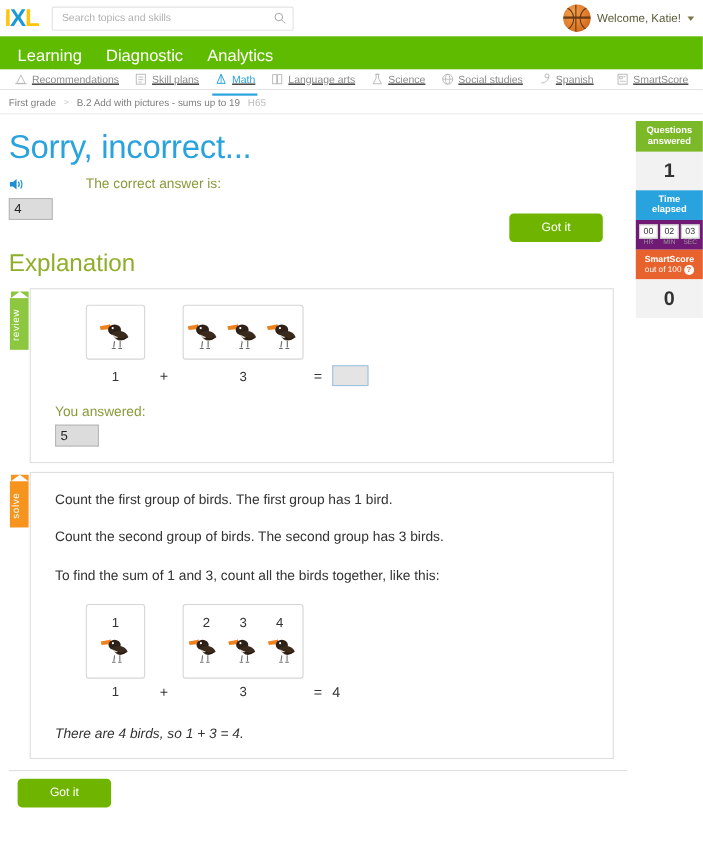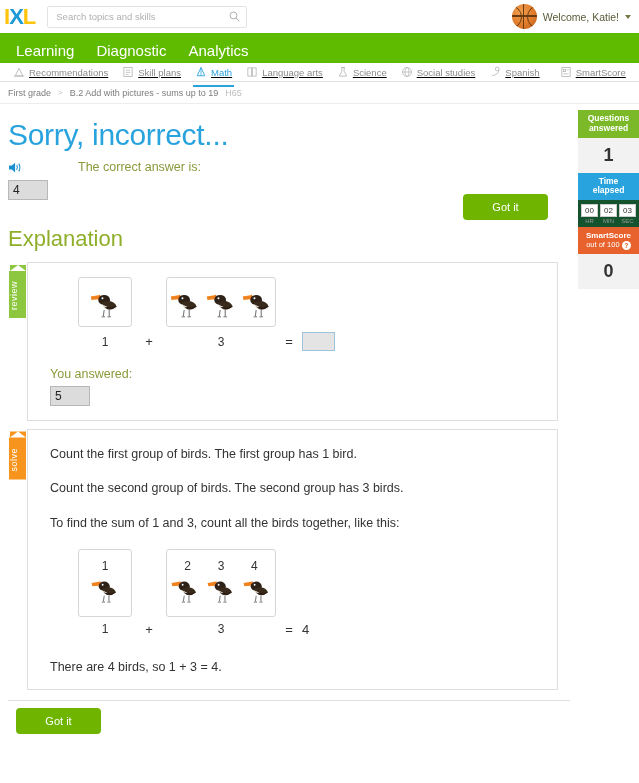--- a/index.html
+++ b/index.html
@@ -28,21 +28,21 @@
     display: flex;
     align-items: center;
     user-select: none;
   }
   .logo .i { color: #ffc40c; }
   .logo .x { color: #1b9ad6; }
   .logo .l { color: #ffc40c; }
 
   .search-wrap {
     margin-left: 12px;
-    width: 200px;
+    width: 220px;
     height: 22px;
     border: 1px solid #e3e3e3;
     border-radius: 2px;
     display: flex;
     align-items: center;
     padding: 0 6px;
     background: #fff;
   }
   .search-wrap input {
     border: 0; outline: 0;
@@ -295,21 +295,21 @@
     background: #e4e4e4;
   }
 
   .you-answered {
     font-size: 12.5px;
     color: #8a9a3b;
     margin: 16px 0 5px 0;
   }
 
   .solve-text { font-size: 12.5px; color: #333; margin: 0 0 18px 0; line-height: 1.3; }
-  .solve-text.last { margin-bottom: 0; margin-top: 22px; }
+  .solve-text.last { margin-bottom: 0; margin-top: 22px; font-style: italic; }
 
   
   .sidebar {
     width: 61px;
     margin-left: 8px;
     margin-top: 6px;
     text-align: center;
     font-size: 9px;
   }
   .sb-head {
@@ -324,21 +324,21 @@
   .sb-head.s { background: #e8622d; font-size: 8px; }
   .sb-head.s .sub { font-weight: normal; font-size: 7.5px; display: inline-block; }
   .sb-val {
     background: #f2f2f2;
     color: #333;
     font-size: 18px;
     padding: 7px 0;
     font-weight: bold;
   }
   .timer {
-    background: #14532d;
+    background: #701a75;
     padding: 4px 2px 3px 2px;
     display: flex; justify-content: center; gap: 2px;
   }
   .tcell { width: 17px; }
   .tnum {
     border: 1px solid #ccc; background: #fff;
     font-size: 8px; padding: 1px 0; color: #333;
   }
   .tlbl { font-size: 6px; color: #9a9a9a; margin-top: 1px; }
   .help-circ {

